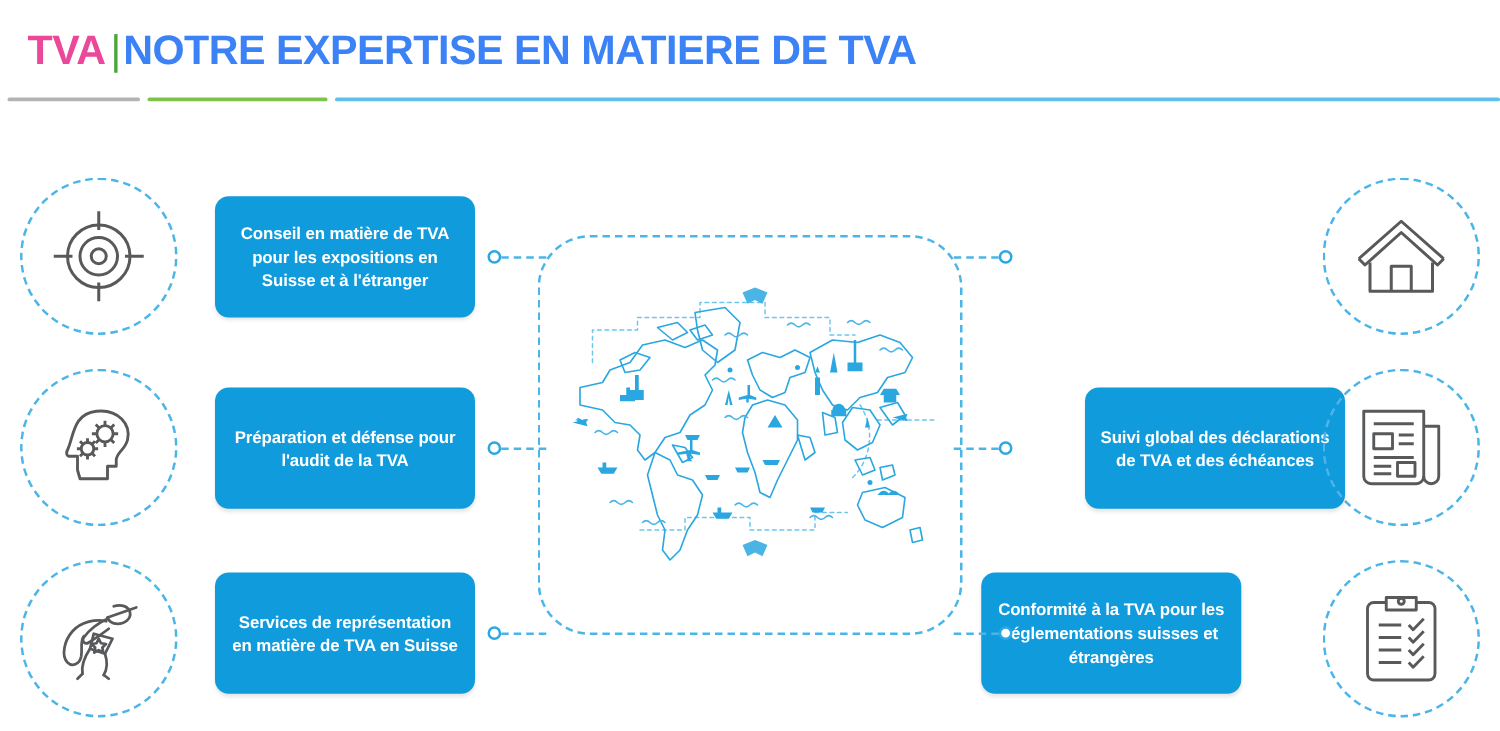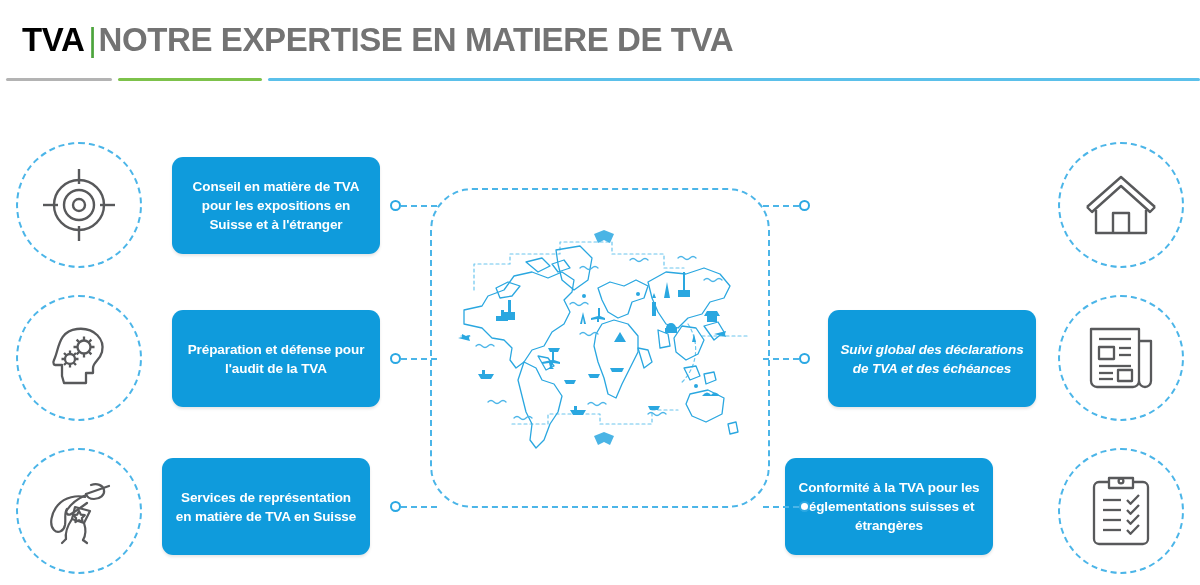--- a/index.html
+++ b/index.html
@@ -24,23 +24,23 @@
   }
   #title {
     position: absolute;
     left: 22px; top: 20px;
     font-size: 33px;
     font-weight: 700;
     letter-spacing: -0.4px;
     white-space: nowrap;
     line-height: 40px;
   }
-  #title .t-blue { color: #000000; }
+  #title .t-blue { color: #ec4899; }
   #title .t-sep  { color: #4ca43c; font-weight: 400; margin: 0 2px 0 4px; }
-  #title .t-green{ color: #737373; }
+  #title .t-green{ color: #3b82f6; }
 
   #rule { position: absolute; left: 0; top: 78px; width: 1200px; height: 4px; }
   #rule .seg { position: absolute; top: 0; height: 3px; border-radius: 2px; }
   #rule .seg-gray  { left: 6px;   width: 106px; background: #b3b3b3; }
   #rule .seg-green { left: 118px; width: 144px; background: #7dc24b; }
   #rule .seg-blue  { left: 268px; width: 932px; background: #5bc0ea; }
 
   
   #stage {
     position: absolute;
@@ -171,25 +171,25 @@
       </svg>
     </span>
   </div>
 
   <div class="card" style="left:172px; top:210px;">
     <span class="card-text">Préparation et défense pour l'audit de la TVA</span>
   </div>
   <div class="card" style="left:172px; top:57px;">
     <span class="card-text">Conseil en matière de TVA pour les expositions en Suisse et à l'étranger</span>
   </div>
-  <div class="card" style="left:162px; top:358px;justify-content:center;">
+  <div class="card" style="left:172px; top:358px;justify-content:center;">
     <span class="card-text">Services de représentation en matière de TVA en Suisse</span>
   </div>
 
-  <div class="card" style="left:828px; top:210px;font-style:italic;">
+  <div class="card" style="left:868px; top:210px;">
     <span class="card-text">Suivi global des déclarations de TVA et des échéances</span>
   </div>
   <div class="card" style="left:785px; top:358px;">
     <span class="card-text">Conformité à la TVA pour les réglementations suisses et étrangères</span>
   </div>
 
   <div class="icon-bubble" style="left:1058px; top:42px;">
     <span>
       <svg width="76" height="72" viewBox="0 0 76 72" fill="none" stroke="#58595b" stroke-width="2.4" stroke-linejoin="round">
         <path d="M4 38 L38 8 L72 38"></path>

